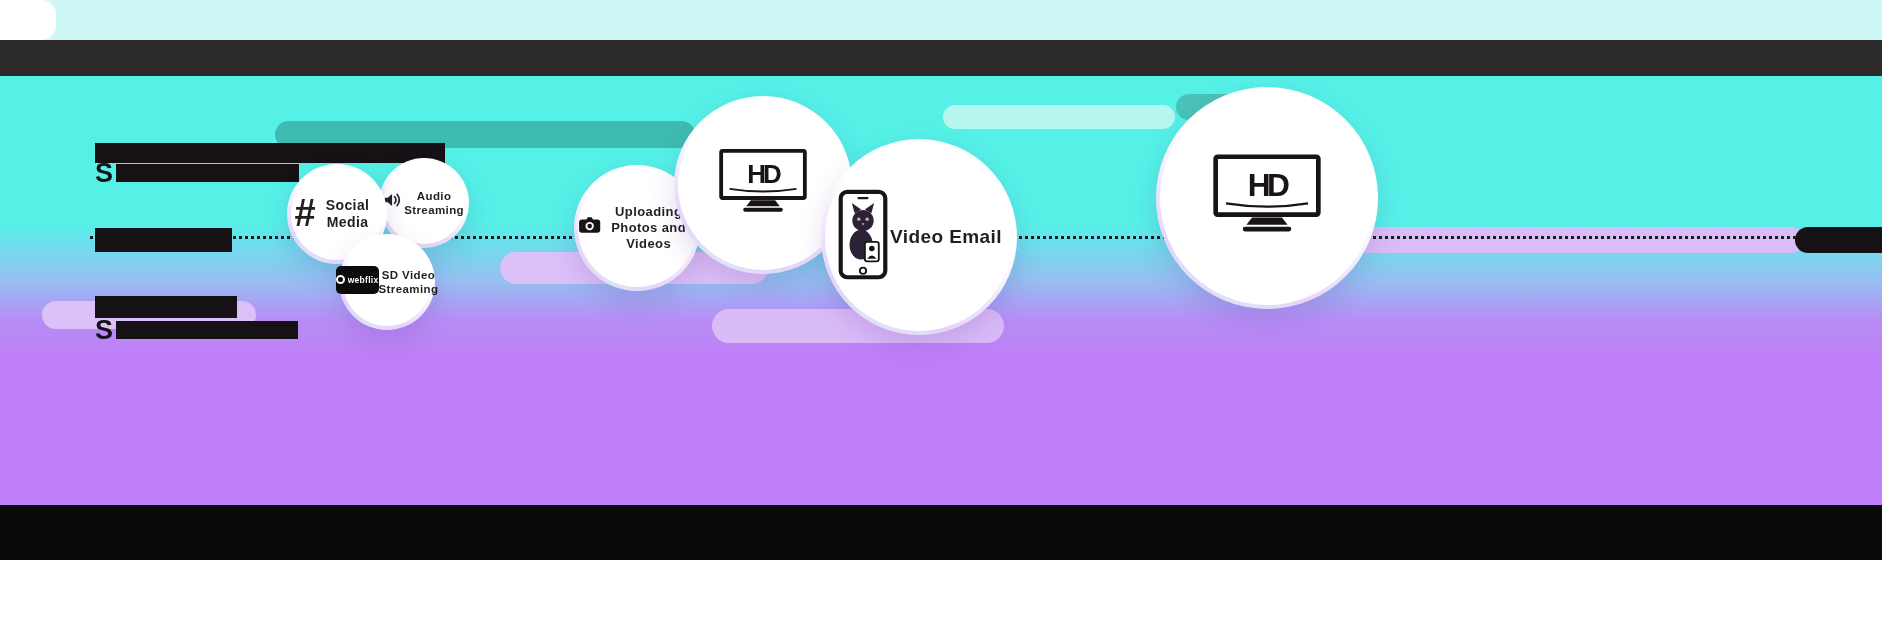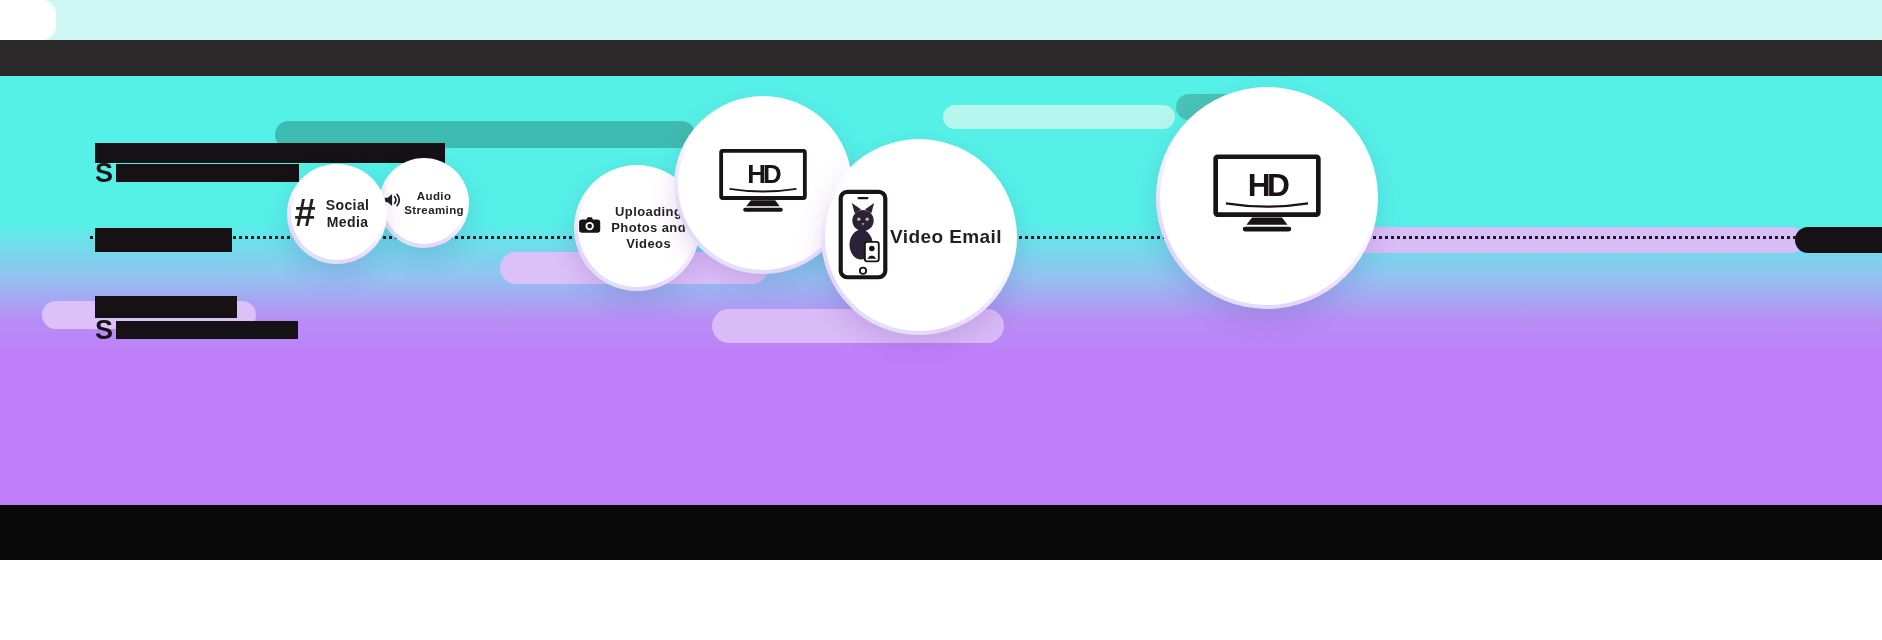--- a/index.html
+++ b/index.html
@@ -89,20 +89,29 @@
   </div>
 
   <div class="bubble" style="left:287px;top:164px;width:100px;height:100px;">
     <div class="bubble-core">
       <div class="hash-glyph icon-gap" style="margin-bottom:2px;">#</div>
       <div class="bubble-label" style="font-size:14px;max-width:64px;">Social Media</div>
     </div>
   </div>
 
 
+  <div class="bubble" style="left:339px;top:234px;width:96px;height:96px;">
+    <div class="bubble-core">
+      <div class="webflix-chip icon-gap" style="margin-bottom:5px;">
+        <span class="webflix-ring"></span>
+        <span class="webflix-text">webflix</span>
+      </div>
+      <div class="bubble-label" style="font-size:11.5px;max-width:86px;">SD Video Streaming</div>
+    </div>
+  </div>
 
   <div class="bubble" style="left:554px;top:165px;width:126px;height:126px;margin-left:20px;">
     <div class="bubble-core">
       <svg class="icon-gap" width="48" height="36" viewBox="0 0 64 48">
         <path d="M23 10 L25 4.5 Q25.8 3 27.5 3 L36.5 3 Q38.2 3 39 4.5 L41 10 Z" fill="#191516"></path>
         <rect x="3" y="9" width="58" height="36" rx="8" fill="#191516"></rect>
         <circle cx="32" cy="27" r="11.5" fill="#ffffff"></circle>
         <circle cx="32" cy="27" r="6.5" fill="#191516"></circle>
       </svg>
       <div class="bubble-label" style="font-size:13px;max-width:122px;">Uploading Photos and Videos</div>

